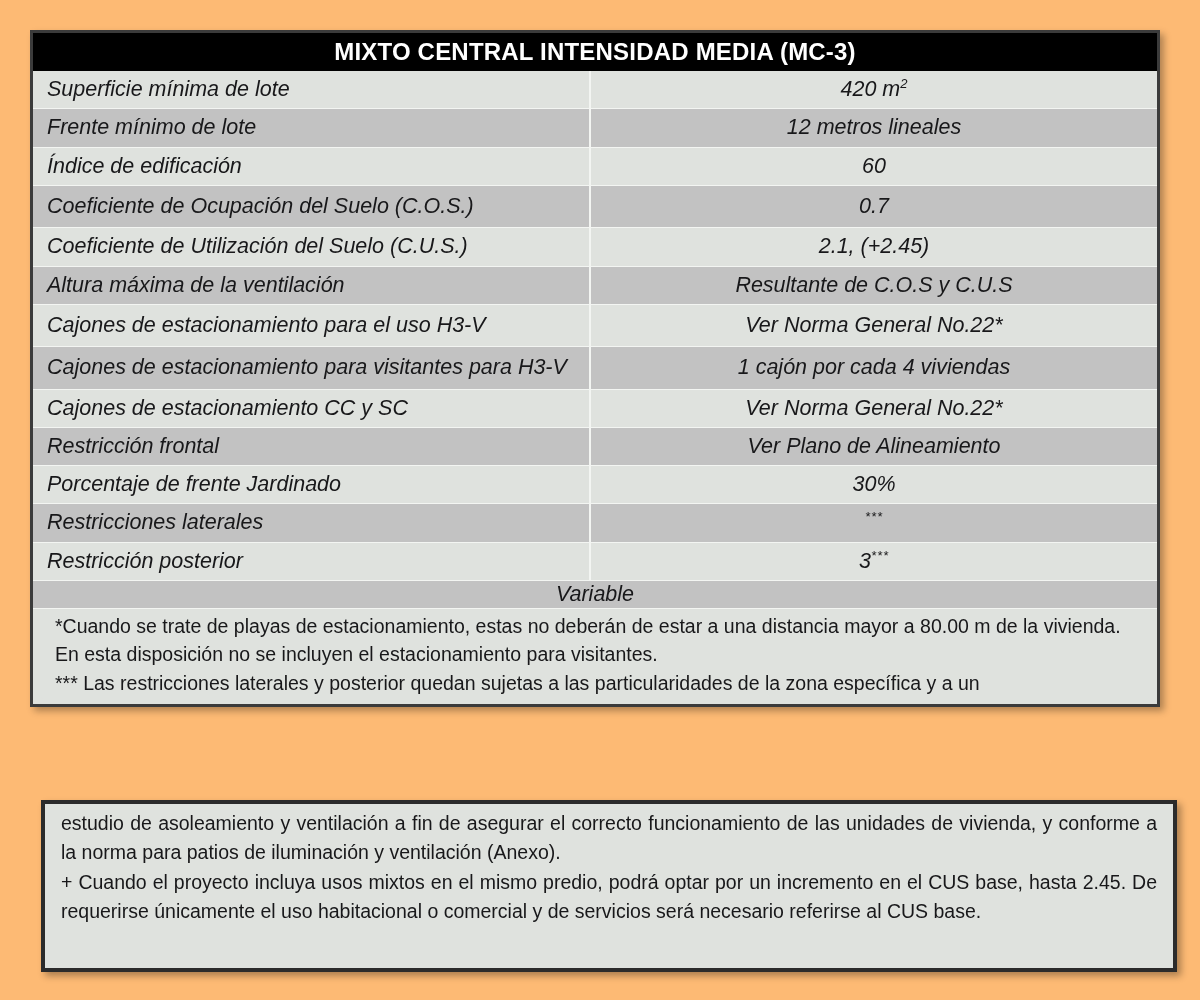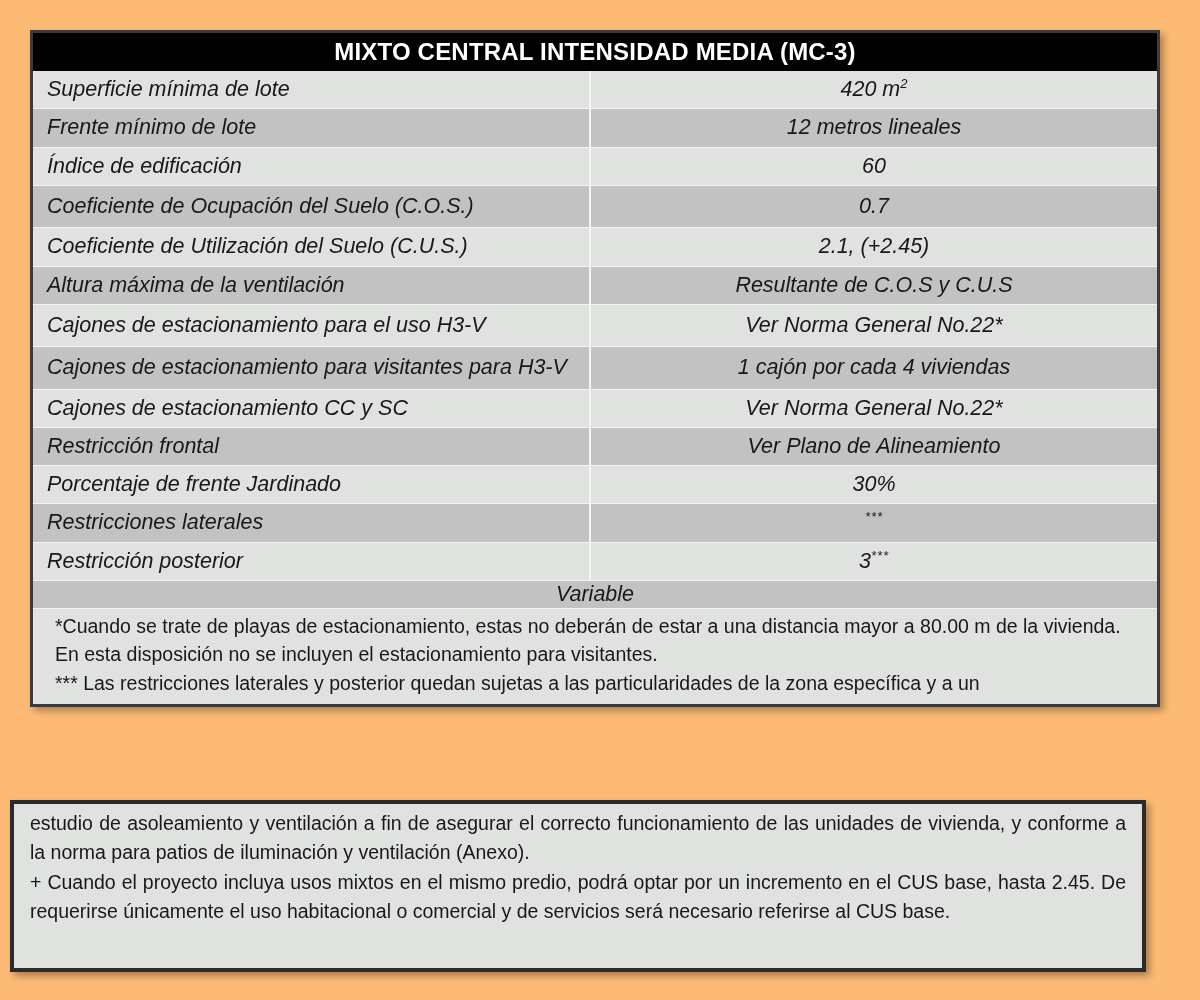--- a/index.html
+++ b/index.html
@@ -103,21 +103,21 @@
     color: #18181a;
     line-height: 1.42;
     border-radius: 25px;
   }
   .footnotes p { margin: 0 0 1px 0; }
   .fn-justify { text-align: justify; text-align-last: left; }
 
   
   .note-box {
     position: absolute;
-    left: 10px;
+    left: 41px;
     top: 800px;
     width: 1136px;
     height: 172px;
     box-sizing: border-box;
     border: 4px solid #2b2b2b;
     background: #dfe2de;
     box-shadow: 4px 4px 7px rgba(0,0,0,0.32);
     padding: 5px 16px 6px 16px;
     font-size: 19.5px;
     color: #18181a;

